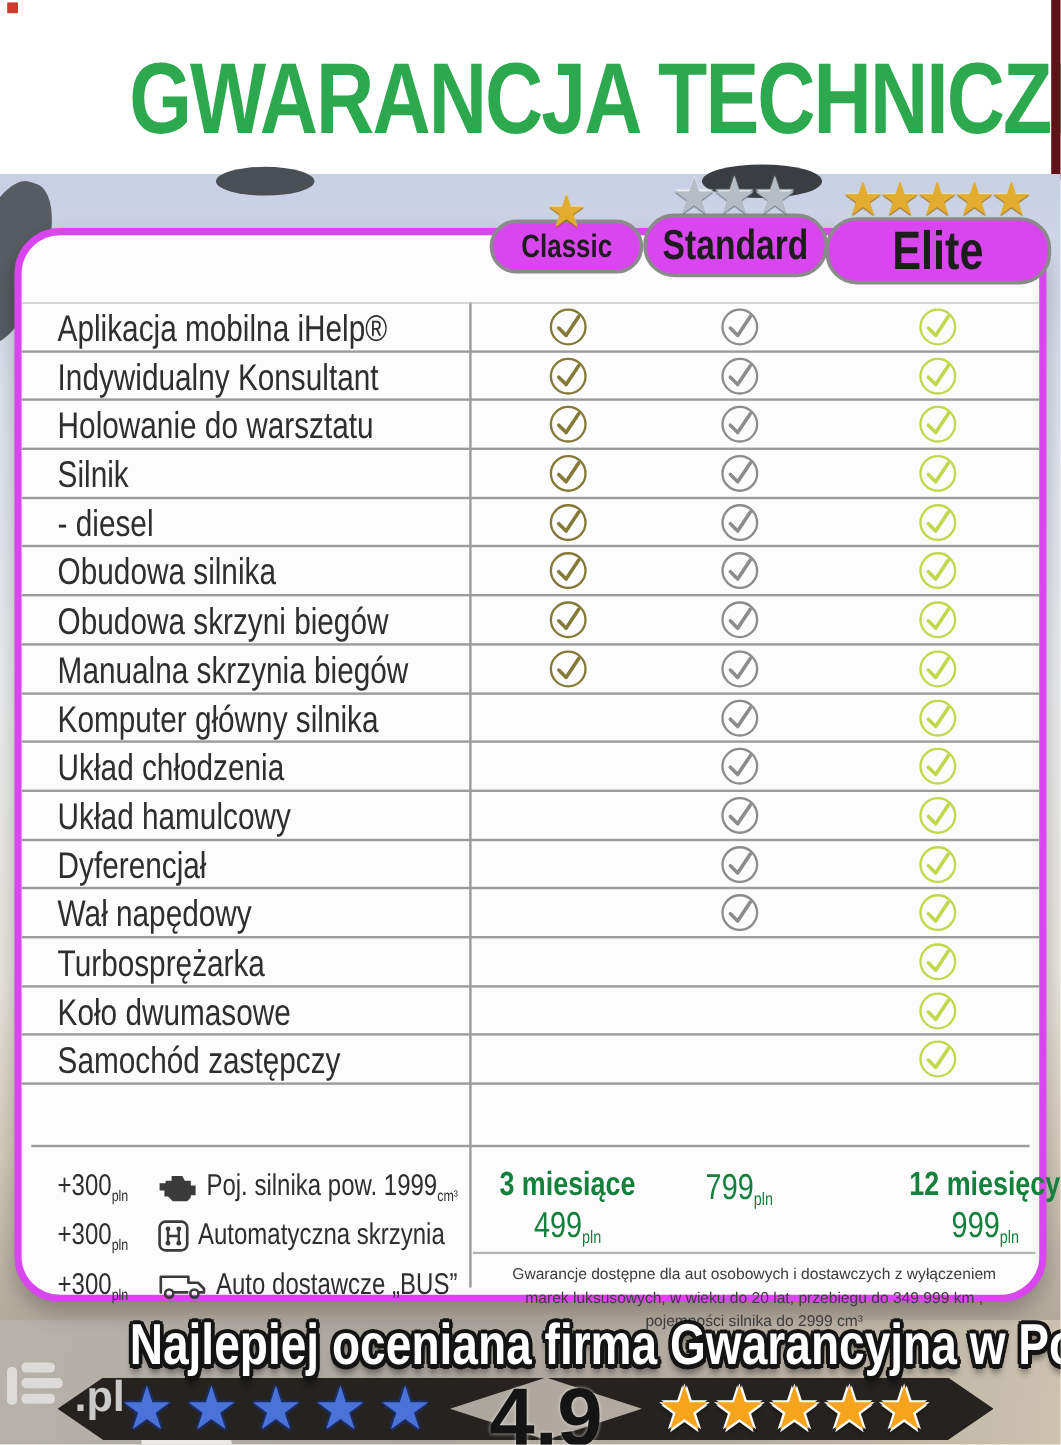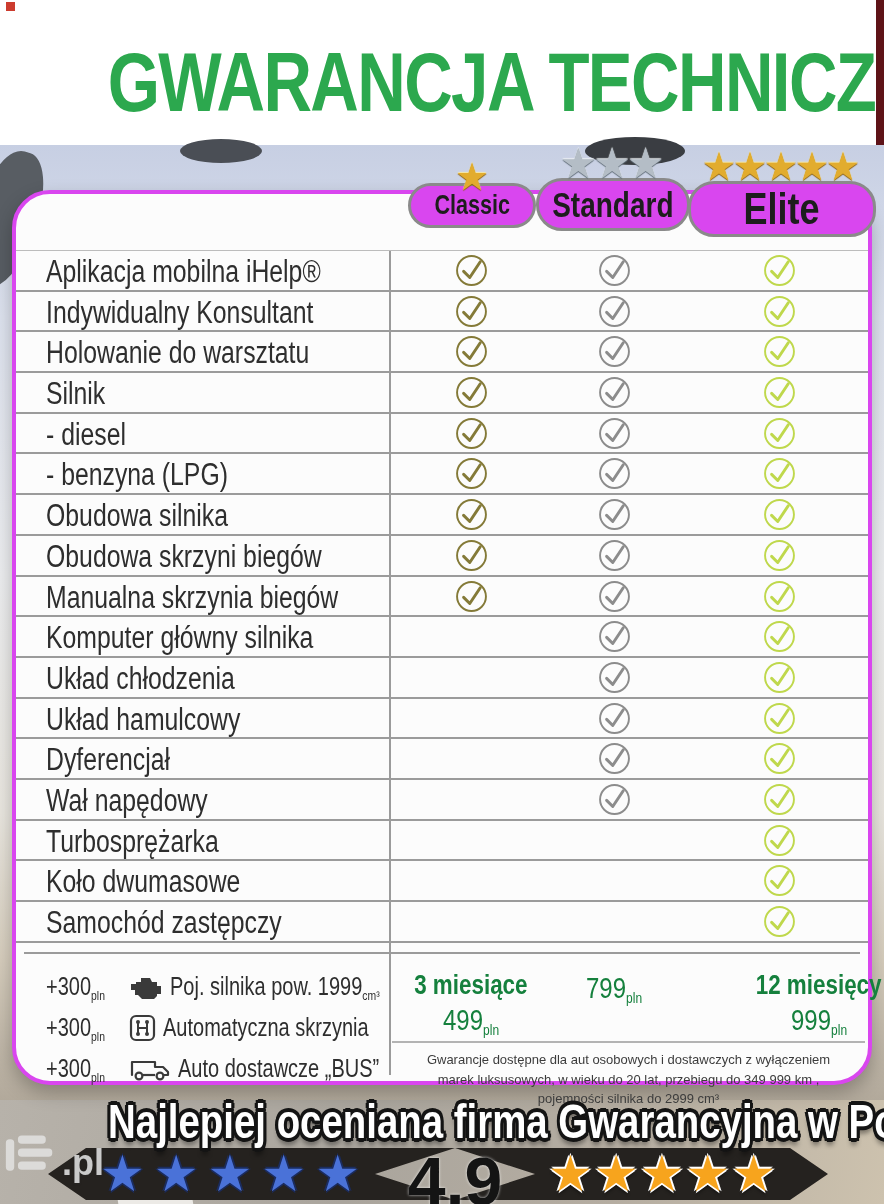--- a/index.html
+++ b/index.html
@@ -22,21 +22,21 @@
   .bg-dark-1{position:absolute;left:180px;top:-6px;width:82px;height:24px;border-radius:50%;background:#4a4e55;}
   .bg-dark-2{position:absolute;left:585px;top:-8px;width:100px;height:28px;border-radius:50%;background:#3a3d42;}
   .bg-dark-wedge{position:absolute;left:-24px;top:4px;width:60px;height:140px;border-radius:45%;
                  background:#585d63;transform:rotate(18deg);}
   .bg-footer{position:absolute;left:0;top:1100px;width:884px;height:104px;
     background:linear-gradient(100deg,#b7b2aa 0%,#aaa59d 40%,#b5ada1 70%,#cdc2ae 100%);}
   .road-mark{position:absolute;left:118px;top:88px;width:74px;height:22px;background:#eceae6;transform:rotate(-9deg);}
 
   
   .card{position:absolute;left:12px;top:190px;width:860px;height:895px;background:#fcfcfc;
-        border:4px solid #d946ef;border-radius:38px;box-sizing:border-box;
+        border:6px solid #d946ef;border-radius:38px;box-sizing:border-box;
         box-shadow:0 8px 18px rgba(0,0,0,0.25);}
   .v-divider{position:absolute;left:373px;top:56px;bottom:6px;width:2px;background:#9b9b9b;}
 
   .feature-rows{position:absolute;left:0;right:0;top:56px;border-top:1px solid #bcbcbc;}
   .frow{position:relative;height:40.7px;border-bottom:2px solid #9b9b9b;box-sizing:border-box;}
   .flabel{position:absolute;left:30px;top:3px;font-size:31px;color:#2e2e2e;}
   .fcell{position:absolute;top:2px;width:40px;height:36px;text-align:center;}
   .fcell.classic{left:435px;} .fcell.standard{left:578px;} .fcell.elite{left:743px;}
   .fcell svg{overflow:visible;}
   .check-classic{color:#847a38;} .check-standard{color:#8c8c8c;} .check-elite{color:#bfd84c;}
@@ -181,35 +181,20 @@
               <circle cx="20" cy="20" r="16.5" fill="none" stroke="currentColor" stroke-width="2.2"></circle>
               <path d="M11 21 L18 28 L30 10" fill="none" stroke="currentColor" stroke-width="3.4" stroke-linecap="round" stroke-linejoin="round"></path>
             </svg></div>
           <div class="fcell elite"><svg viewBox="0 0 40 40" width="35" height="35" class="check-elite">
               <circle cx="20" cy="20" r="16.5" fill="none" stroke="currentColor" stroke-width="2.2"></circle>
               <path d="M11 21 L18 28 L30 10" fill="none" stroke="currentColor" stroke-width="3.4" stroke-linecap="round" stroke-linejoin="round"></path>
             </svg></div>
         </div>
         <div class="frow">
           <div class="flabel cond">- diesel</div>
-          <div class="fcell classic"><svg viewBox="0 0 40 40" width="35" height="35" class="check-classic">
-              <circle cx="20" cy="20" r="16.5" fill="none" stroke="currentColor" stroke-width="2.2"></circle>
-              <path d="M11 21 L18 28 L30 10" fill="none" stroke="currentColor" stroke-width="3.4" stroke-linecap="round" stroke-linejoin="round"></path>
-            </svg></div>
-          <div class="fcell standard"><svg viewBox="0 0 40 40" width="35" height="35" class="check-standard">
-              <circle cx="20" cy="20" r="16.5" fill="none" stroke="currentColor" stroke-width="2.2"></circle>
-              <path d="M11 21 L18 28 L30 10" fill="none" stroke="currentColor" stroke-width="3.4" stroke-linecap="round" stroke-linejoin="round"></path>
-            </svg></div>
-          <div class="fcell elite"><svg viewBox="0 0 40 40" width="35" height="35" class="check-elite">
-              <circle cx="20" cy="20" r="16.5" fill="none" stroke="currentColor" stroke-width="2.2"></circle>
-              <path d="M11 21 L18 28 L30 10" fill="none" stroke="currentColor" stroke-width="3.4" stroke-linecap="round" stroke-linejoin="round"></path>
-            </svg></div>
-        </div>
-        <div class="frow">
-          <div class="flabel cond">- benzyna (LPG)</div>
           <div class="fcell classic"><svg viewBox="0 0 40 40" width="35" height="35" class="check-classic">
               <circle cx="20" cy="20" r="16.5" fill="none" stroke="currentColor" stroke-width="2.2"></circle>
               <path d="M11 21 L18 28 L30 10" fill="none" stroke="currentColor" stroke-width="3.4" stroke-linecap="round" stroke-linejoin="round"></path>
             </svg></div>
           <div class="fcell standard"><svg viewBox="0 0 40 40" width="35" height="35" class="check-standard">
               <circle cx="20" cy="20" r="16.5" fill="none" stroke="currentColor" stroke-width="2.2"></circle>
               <path d="M11 21 L18 28 L30 10" fill="none" stroke="currentColor" stroke-width="3.4" stroke-linecap="round" stroke-linejoin="round"></path>
             </svg></div>
           <div class="fcell elite"><svg viewBox="0 0 40 40" width="35" height="35" class="check-elite">
               <circle cx="20" cy="20" r="16.5" fill="none" stroke="currentColor" stroke-width="2.2"></circle>

